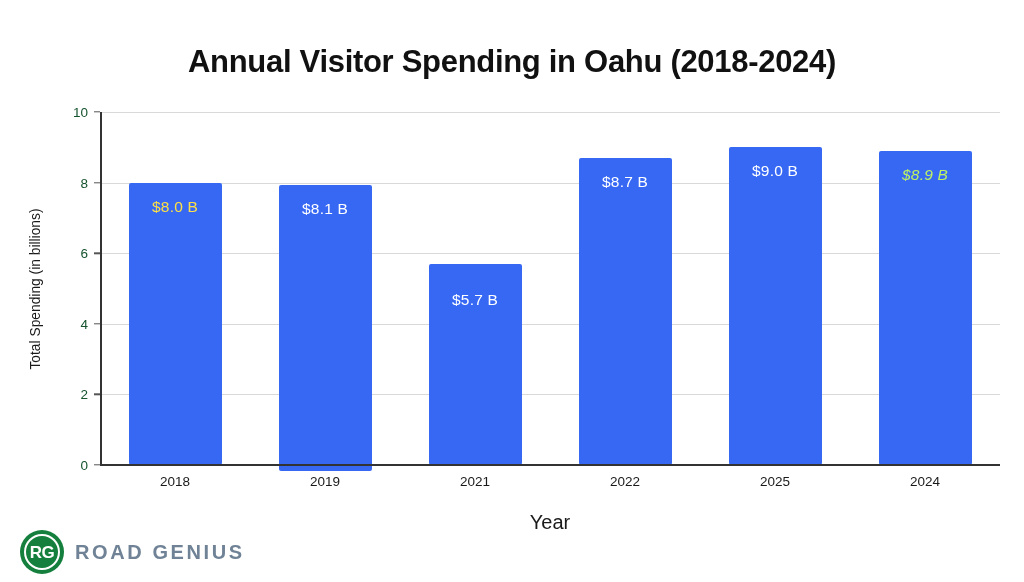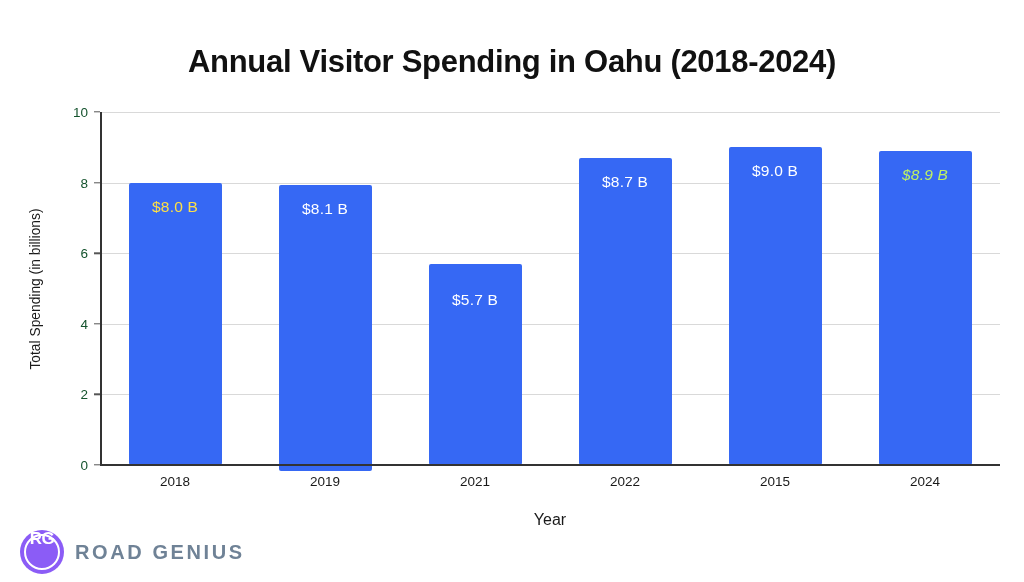--- a/index.html
+++ b/index.html
@@ -148,40 +148,40 @@
     color: #1a1a1a;
     top: 474px;
     white-space: nowrap;
   }
   .x-axis-title {
     position: absolute;
     left: 100px;
     top: 511px;
     width: 900px;
     text-align: center;
-    font-size: 16px;
+    font-size: 20px;
     color: #1a1a1a;
   }
 
   
   .logo {
     position: absolute;
     left: 20px;
     top: 530px;
     display: flex;
     align-items: center;
     gap: 11px;
   }
   .logo-mark {
     width: 44px;
     height: 44px;
     border-radius: 50%;
-    background: #8b5cf6;
+    background: #15803d;
     display: flex;
-    align-items: flex-start;
+    align-items: center;
     justify-content: center;
     position: relative;
     flex: none;
   }
   .logo-mark::after {
     content: "";
     position: absolute;
     inset: 4px;
     border-radius: 50%;
     border: 2px solid #ffffff;
@@ -258,21 +258,21 @@
       <div class="ytick-inner" style="top: 182.6px;">8</div>
       <div class="ytick-mark" style="top: 182.6px;"></div>
       <div class="ytick-inner" style="top: 112px;">10</div>
       <div class="ytick-mark" style="top: 112px;"></div>
     </div>
   <div id="xticks">
       <div class="xtick" style="left: 125px; width: 100px;">2018</div>
       <div class="xtick" style="left: 275px; width: 100px;">2019</div>
       <div class="xtick" style="left: 425px; width: 100px;">2021</div>
       <div class="xtick" style="left: 575px; width: 100px;">2022</div>
-      <div class="xtick" style="left: 725px; width: 100px;">2015</div>
+      <div class="xtick" style="left: 725px; width: 100px;">2025</div>
       <div class="xtick" style="left: 875px; width: 100px;">2024</div>
     </div>
 
   <div class="y-axis-title-holder">
     <div class="y-axis-title-text">Total Spending (in billions)</div>
   </div>
 
   <div class="x-axis-title">Year</div>
 
   <div class="logo">

